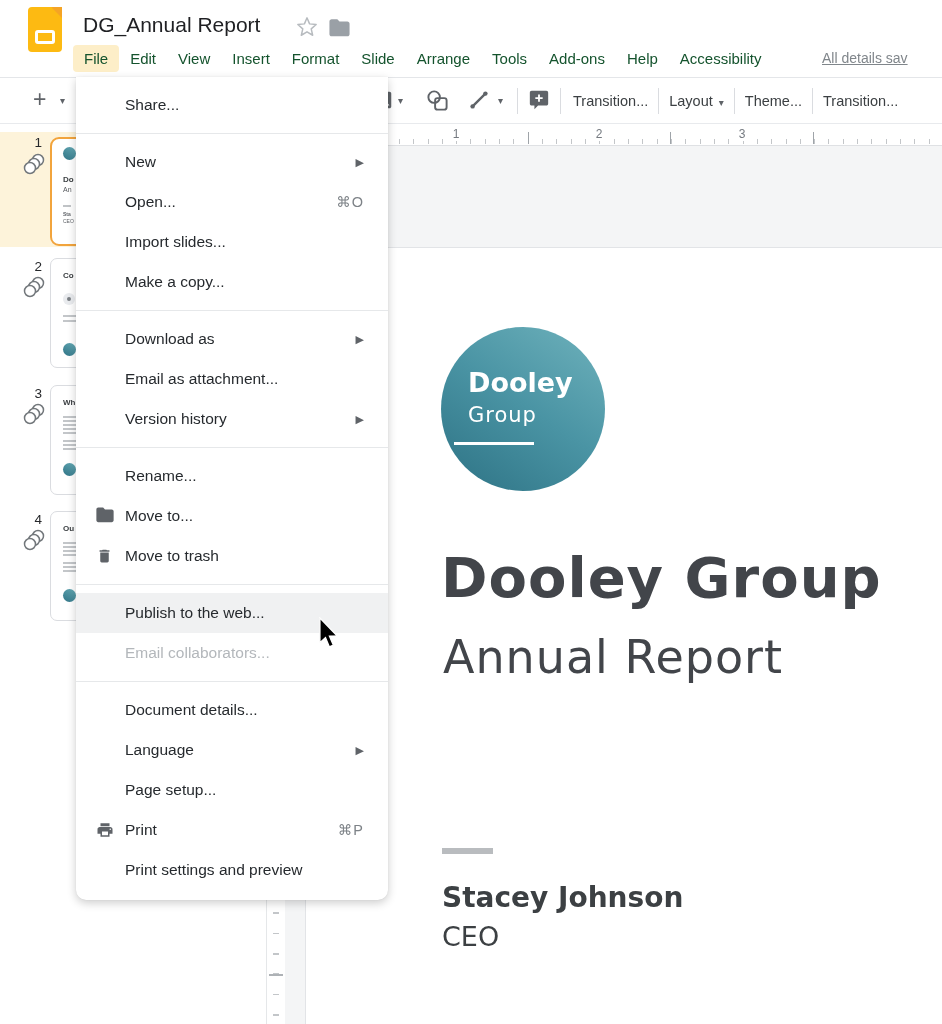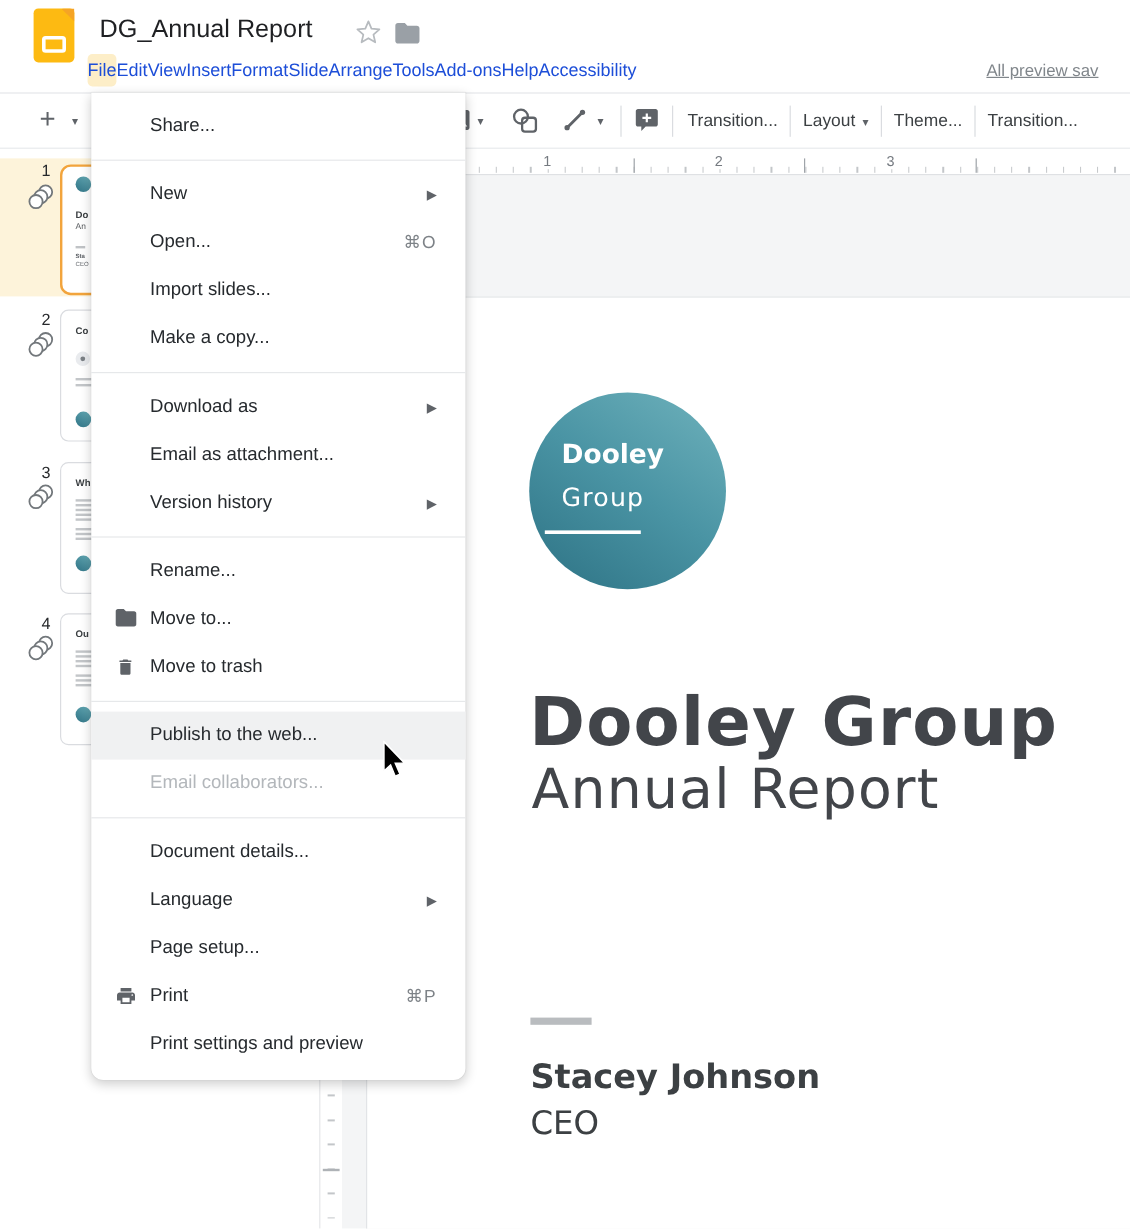--- a/index.html
+++ b/index.html
@@ -10,21 +10,21 @@
   }
   
   .header { position:absolute; left:0; top:0; width:942px; height:78px; background:#fff; border-bottom:1px solid #e4e6e9; z-index:5; }
   .slides-logo { position:absolute; left:28px; top:7px; width:34px; height:45px; background:#fdba12; border-radius:4px; }
   .slides-logo .fold { position:absolute; right:0; top:0; width:0; height:0; border-left:11px solid transparent; border-top:11px solid #f5a425; border-top-left-radius:2px; }
   .slides-logo .inner { position:absolute; left:7px; top:23px; width:20px; height:14px; border:3.5px solid #fff; border-radius:3px; }
   .doc-title { position:absolute; left:83px; top:13px; font-size:21px; color:#1f2023; white-space:nowrap; }
   .star-ic { position:absolute; left:296px; top:16px; }
   .folder-ic-hdr { position:absolute; left:329px; top:19px; }
   .menubar { position:absolute; left:73px; top:45px; display:flex; }
-  .menubar .mitem { font-size:15px; color:#1d4ed8; padding:5px 0; border-radius:4px; white-space:nowrap; cursor:default; }
+  .menubar .mitem { font-size:15px; color:#14532d; padding:5px 11px; border-radius:4px; white-space:nowrap; cursor:default; }
   .menubar .mitem.active { background:#fdeec8; }
   .save-status { position:absolute; left:822px; top:50px; font-size:14px; color:#80868b; text-decoration:underline; white-space:nowrap; }
   
   .toolbar { position:absolute; left:0; top:78px; width:942px; height:46px; background:#fff; border-bottom:1px solid #e8eaed; z-index:4; }
   .tb-plus { position:absolute; left:33px; top:8px; font-size:23px; color:#5f6368; font-weight:400; }
   .tb-caret { font-size:10px; color:#5f6368; }
   .tb-caret.c1 { position:absolute; left:60px; top:17px; }
   .tb-ic { position:absolute; top:11px; }
   .tb-sep { position:absolute; top:10px; width:1px; height:26px; background:#dadce0; }
   .tb-textbtns { position:absolute; left:563px; top:0; height:45px; display:flex; align-items:center; }
@@ -41,24 +41,24 @@
   .v-ruler { position:absolute; left:267px; top:124px; width:18px; height:900px; background:#fff; z-index:1; }
   .v-ruler::before { content:""; position:absolute; top:0; bottom:0; left:6px; width:6px;
     background:repeating-linear-gradient(180deg, #c3c6c9 0, #c3c6c9 1.5px, transparent 1.5px, transparent 20.4px);
     background-position-y:13px; }
   .v-tick-long { position:absolute; left:2px; top:850px; width:14px; height:2px; background:#aeb2b6; }
   .canvas { position:absolute; left:285px; top:124px; width:657px; height:900px; background:#f4f5f6; }
   .slide { position:absolute; left:20px; top:123px; width:700px; height:820px; background:#fff; border-top:1px solid #e2e4e7; border-left:1px solid #e2e4e7; }
   
   .logo-circle { position:absolute; left:135px; top:79px; width:164px; height:164px; border-radius:50%;
     background:linear-gradient(215deg,#6fb2bc 0%,#4a94a4 48%,#2d7284 100%); font-family:"DejaVu Sans", sans-serif;}
-  .logo-circle .l1 { position:absolute; left:27px; top:40px; color:#fff; font-size:22px; font-weight:700; }
+  .logo-circle .l1 { position:absolute; left:27px; top:40px; color:#fff; font-size:27px; font-weight:700; }
   .logo-circle .l2 { position:absolute; left:27px; top:76px; color:#fff; font-size:21px; font-weight:400; letter-spacing:1px; }
   .logo-circle .lline { position:absolute; left:13px; top:115px; width:80px; height:3px; background:#fff; }
-  .slide-title { position:absolute; left:135px; top:322px; font-family:"DejaVu Sans", sans-serif; font-size:56px; font-weight:700; color:#42454a; letter-spacing:1px; white-space:nowrap; }
+  .slide-title { position:absolute; left:135px; top:297px; font-family:"DejaVu Sans", sans-serif; font-size:56px; font-weight:700; color:#42454a; letter-spacing:1px; white-space:nowrap; }
   .slide-subtitle { position:absolute; left:137px; top:382px; font-family:"DejaVu Sans", sans-serif; font-size:46px; font-weight:400; color:#42454a; letter-spacing:1px; white-space:nowrap; }
   .slide-dash { position:absolute; left:136px; top:600px; width:51px; height:6px; background:#b9bcbf; }
   .slide-author { position:absolute; left:136px; top:633px; font-family:"DejaVu Sans", sans-serif; font-size:28px; font-weight:700; color:#3c4043; white-space:nowrap; }
   .slide-role { position:absolute; left:136px; top:673px; font-family:"DejaVu Sans", sans-serif; font-size:27px; font-weight:400; color:#3c4043; }
   
   .filmstrip { position:absolute; left:0; top:124px; width:267px; height:900px; background:#fff; border-right:1px solid #e5e7e9; z-index:2; }
   .sel-row-bg { position:absolute; left:0; top:8px; width:267px; height:115px; background:#fdf3da; }
   .fs-num { position:absolute; left:18px; width:24px; text-align:right; font-size:13.5px; color:#26282b; }
   .fs-clip { position:absolute; left:23px; }
   .thumb { position:absolute; left:50px; width:200px; height:110px; background:#fff; border:1px solid #dadce0; border-radius:7px; overflow:hidden; }
@@ -208,21 +208,21 @@
       <div class="mitem">View</div>
       <div class="mitem">Insert</div>
       <div class="mitem">Format</div>
       <div class="mitem">Slide</div>
       <div class="mitem">Arrange</div>
       <div class="mitem">Tools</div>
       <div class="mitem">Add-ons</div>
       <div class="mitem">Help</div>
       <div class="mitem">Accessibility</div>
     </div>
-    <div class="save-status">All preview sav</div>
+    <div class="save-status">All details sav</div>
   </div>
 
   <div class="toolbar">
     <div class="tb-plus">+</div>
     <div class="tb-caret c1">▾</div>
 
     <svg class="tb-ic" style="left:346px" width="20" height="22" viewBox="0 0 20 22">
         <path d="M6 2h8M10 2v18M6 20h8" stroke="#5f6368" stroke-width="2" stroke-linecap="round" fill="none"></path>
       </svg>
     <svg class="tb-ic" style="left:372px" width="22" height="22" viewBox="0 0 24 24">

